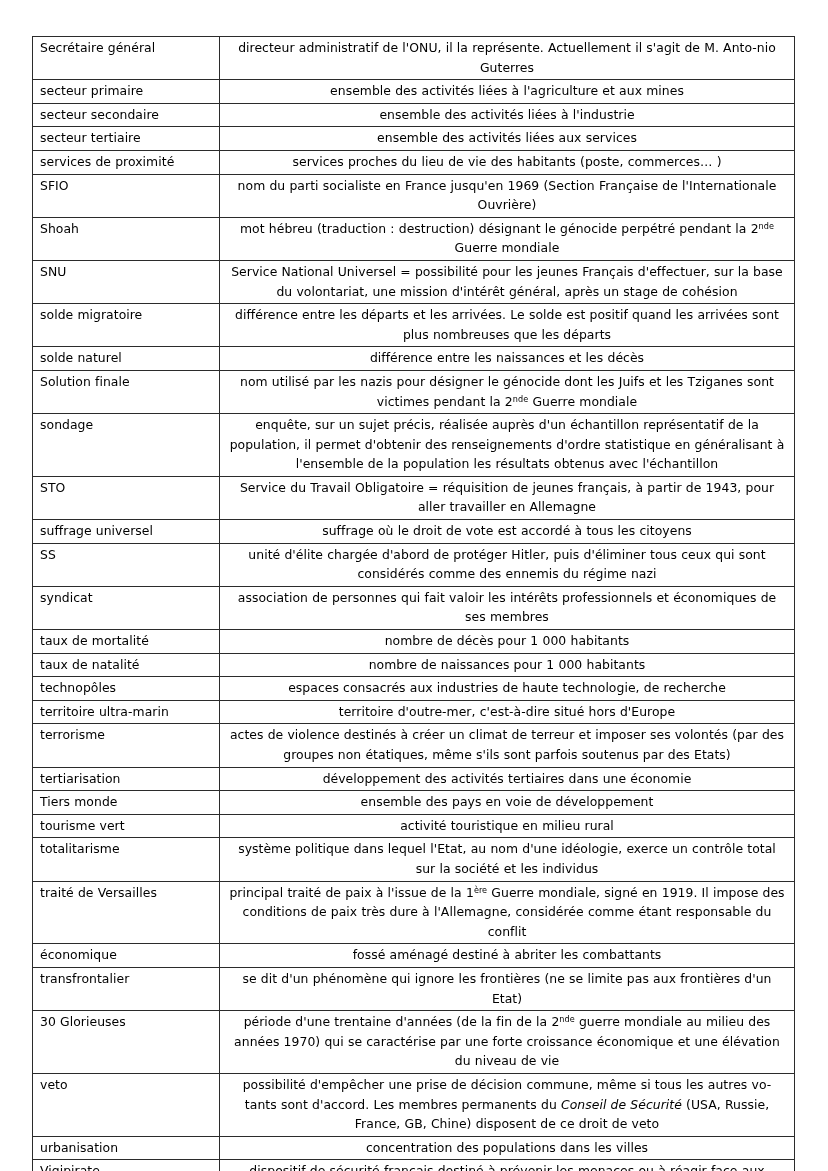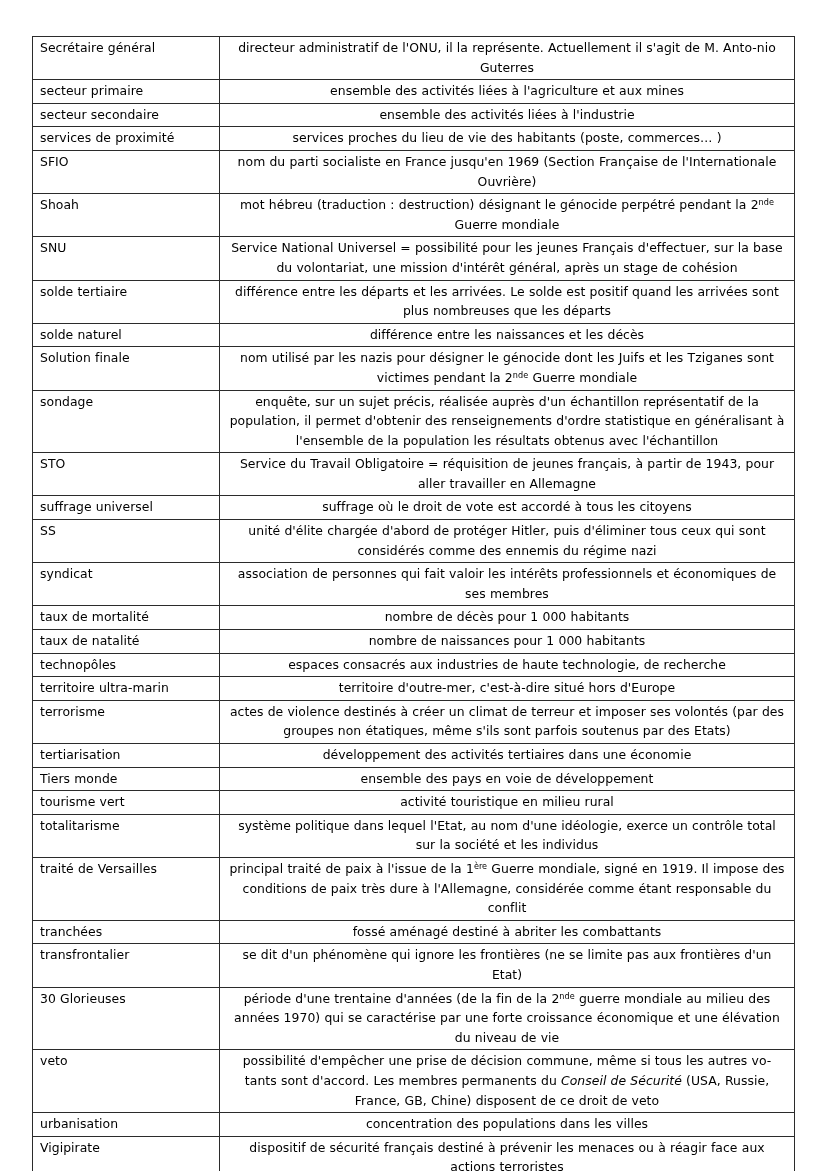--- a/index.html
+++ b/index.html
@@ -75,37 +75,41 @@
         </tr>
         <tr>
           <td class="term">secteur primaire</td>
           <td class="def">ensemble des activités liées à l'agriculture et aux mines</td>
         </tr>
         <tr>
           <td class="term">secteur secondaire</td>
           <td class="def">ensemble des activités liées à l'industrie</td>
         </tr>
         <tr>
+          <td class="term">secteur tertiaire</td>
+          <td class="def">ensemble des activités liées aux services</td>
+        </tr>
+        <tr>
           <td class="term">services de proximité</td>
           <td class="def">services proches du lieu de vie des habitants (poste, commerces… )</td>
         </tr>
         <tr>
           <td class="term">SFIO</td>
           <td class="def">nom du parti socialiste en France jusqu'en 1969 (Section Française de l'Internationale Ouvrière)</td>
         </tr>
         <tr>
           <td class="term">Shoah</td>
           <td class="def">mot hébreu (traduction : destruction) désignant le génocide perpétré pendant la 2<sup>nde</sup> Guerre mondiale</td>
         </tr>
         <tr>
           <td class="term">SNU</td>
           <td class="def">Service National Universel = possibilité pour les jeunes Français d'effectuer, sur la base du volontariat, une mission d'intérêt général, après un stage de cohésion</td>
         </tr>
         <tr>
-          <td class="term">solde tertiaire</td>
+          <td class="term">solde migratoire</td>
           <td class="def">différence entre les départs et les arrivées. Le solde est positif quand les arrivées sont plus nombreuses que les départs</td>
         </tr>
         <tr>
           <td class="term">solde naturel</td>
           <td class="def">différence entre les naissances et les décès</td>
         </tr>
         <tr>
           <td class="term">Solution finale</td>
           <td class="def">nom utilisé par les nazis pour désigner le génocide dont les Juifs et les Tziganes sont victimes pendant la 2<sup>nde</sup> Guerre mondiale</td>
         </tr>
@@ -163,21 +167,21 @@
         </tr>
         <tr>
           <td class="term">totalitarisme</td>
           <td class="def">système politique dans lequel l'Etat, au nom d'une idéologie, exerce un contrôle total sur la société et les individus</td>
         </tr>
         <tr>
           <td class="term">traité de Versailles</td>
           <td class="def">principal traité de paix à l'issue de la 1<sup>ère</sup> Guerre mondiale, signé en 1919. Il impose des conditions de paix très dure à l'Allemagne, considérée comme étant responsable du conflit</td>
         </tr>
         <tr>
-          <td class="term">tranchées</td>
+          <td class="term">économique</td>
           <td class="def">fossé aménagé destiné à abriter les combattants</td>
         </tr>
         <tr>
           <td class="term">transfrontalier</td>
           <td class="def">se dit d'un phénomène qui ignore les frontières (ne se limite pas aux frontières d'un Etat)</td>
         </tr>
         <tr>
           <td class="term">30 Glorieuses</td>
           <td class="def">période d'une trentaine d'années (de la fin de la 2<sup>nde</sup> guerre mondiale au milieu des années 1970) qui se caractérise par une forte croissance économique et une élévation du niveau de vie</td>
         </tr>

